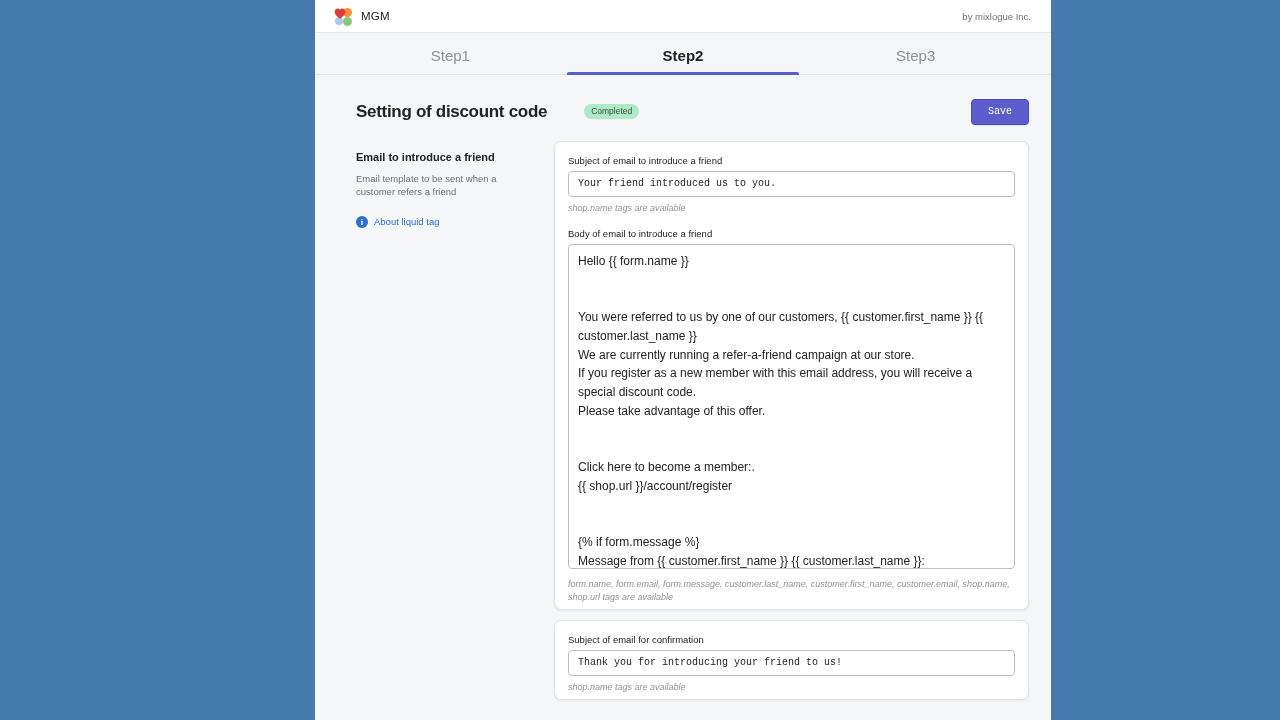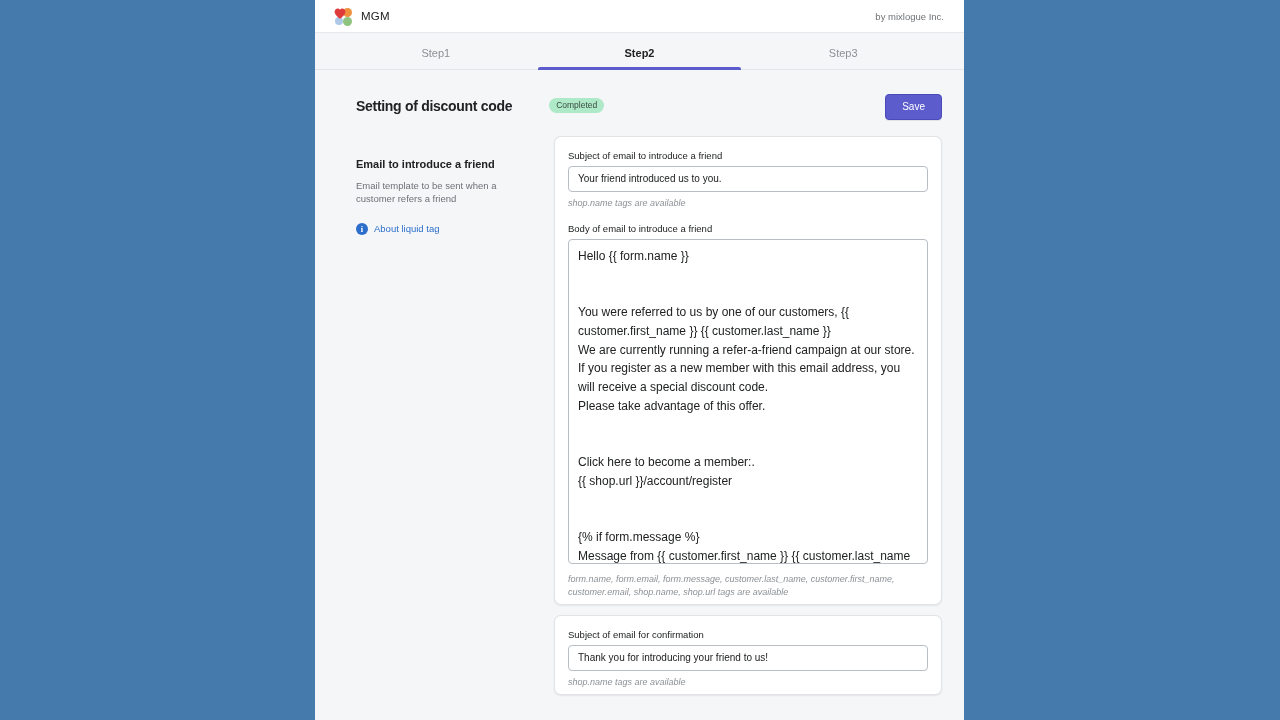--- a/index.html
+++ b/index.html
@@ -6,21 +6,21 @@
   html, body {
     margin: 0; padding: 0;
     width: 1280px; height: 720px;
     overflow: hidden;
     background: #457aad;
     font-family: "Liberation Sans", sans-serif;
   }
   .app-frame {
     position: absolute;
     left: 315px; top: 0;
-    width: 649px; height: 720px;
+    width: 736px; height: 720px;
     background: #f4f6f8;
     overflow: hidden;
   }
   
   .app-header {
     height: 33px;
     background: #ffffff;
     border-bottom: 1px solid #e6e9ec;
     display: flex;
     align-items: center;
@@ -46,21 +46,21 @@
   
   .steps {
     display: flex;
     background: #f4f6f8;
     padding: 0 19px;
     border-bottom: 1px solid #e3e6e9;
   }
   .step {
     flex: 1 1 0;
     text-align: center;
-    font-size: 11px;
+    font-size: 15px;
     color: #8c9196;
     padding: 14px 0 10px;
     position: relative;
     cursor: pointer;
   }
   .step.active { color: #202223; font-weight: bold; }
   .step.active::after {
     content: "";
     position: absolute;
     left: 0; right: 0; bottom: -1px;
@@ -70,21 +70,21 @@
   }
   
   .title-row {
     display: flex;
     align-items: center;
     justify-content: space-between;
     padding: 24px 22px 0 41px;
   }
   .title-left { display: flex; align-items: baseline; gap: 9px; }
   .page-title {
-    font-size: 14px;
+    font-size: 17px;
     font-weight: bold;
     color: #202223;
     letter-spacing: -0.3px;
     margin: 0;
   }
   .badge {
     display: inline-block;
     background: #aee9c8;
     color: #3b4a41;
     font-size: 8.5px;
@@ -96,34 +96,34 @@
     margin-left: 28px;
   }
   .save-btn {
     background: #5c5ccd;
     color: #ffffff;
     font-size: 10px;
     border: 1px solid #4a4ab8;
     border-radius: 4px;
     padding: 6px 16px 7px;
     cursor: pointer;
-    font-family: Liberation Sans, sans-serif;
+    font-family: Liberation Mono, monospace;
     box-shadow: 0 1px 0 rgba(0,0,0,.08);
   }
   
   .content {
     display: flex;
     padding: 16px 22px 0 41px;
     gap: 16px;
     align-items: flex-start;
   }
   .side-col { width: 182px; flex: 0 0 182px; padding-top: 6px; }
   .side-title {
     font-size: 11px; font-weight: bold; color: #202223;
-    margin: 16px 0 9px;
+    margin: 4px 0 9px;
   }
   .side-desc {
     font-size: 9.5px; color: #6d7175; line-height: 1.42; margin: 0 0 17px;
   }
   .liquid-link {
     display: flex; align-items: center; gap: 6px;
     font-size: 9.5px; color: #2c6ecb; cursor: pointer;
     text-decoration: none;
   }
   .info-icon {
@@ -150,21 +150,21 @@
     margin: 0 0 5px;
   }
   .text-input {
     width: 100%;
     border: 1px solid #b9bec4;
     border-radius: 4px;
     background: #fff;
     font-size: 10px;
     color: #202223;
     padding: 6px 9px 7px;
-    font-family: Liberation Sans, sans-serif;
+    font-family: Liberation Mono, monospace;
     outline: none;
   }
   .help-text {
     font-size: 9px;
     color: #8c9196;
     margin: 5px 0 0;
     line-height: 1.45;
     font-style: italic;
   }
   .field-group { margin-bottom: 13px; }

